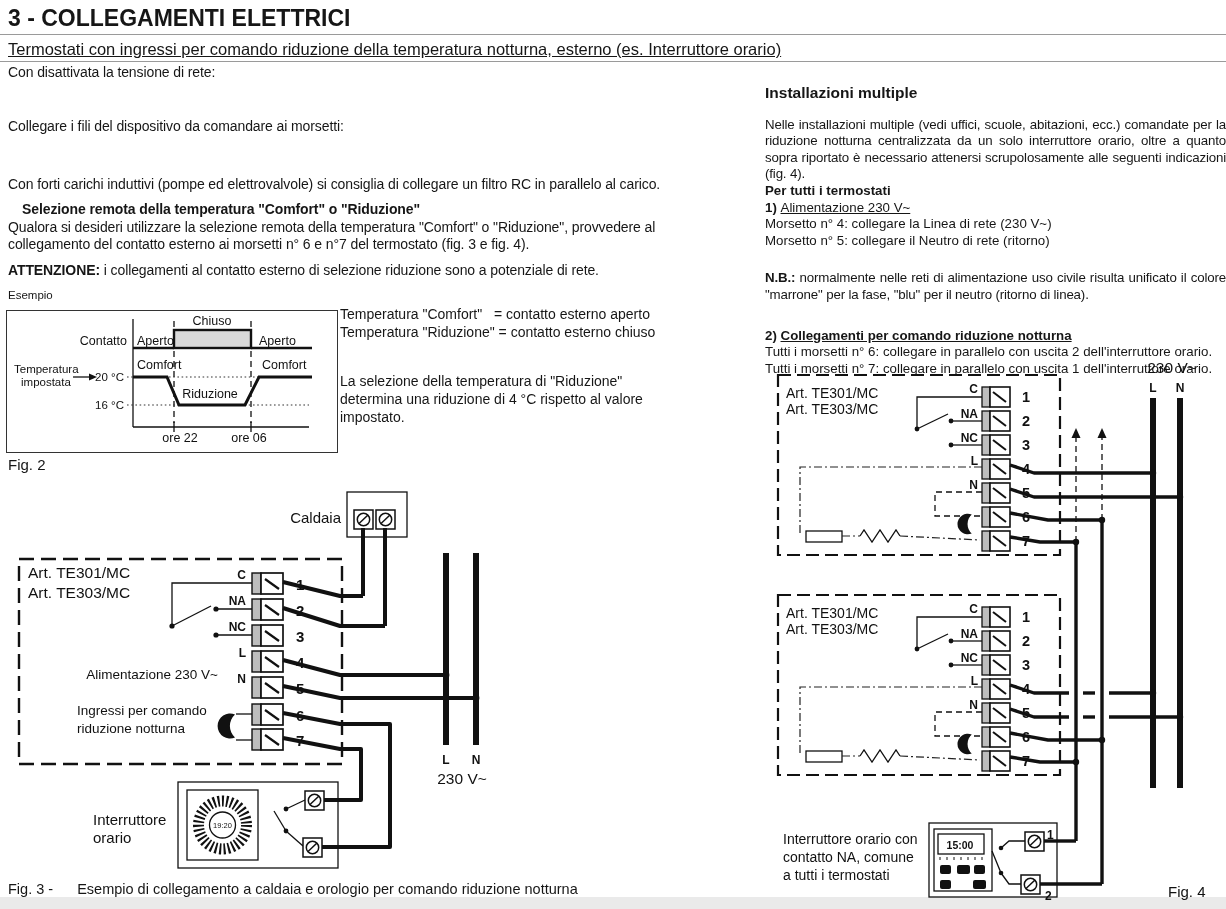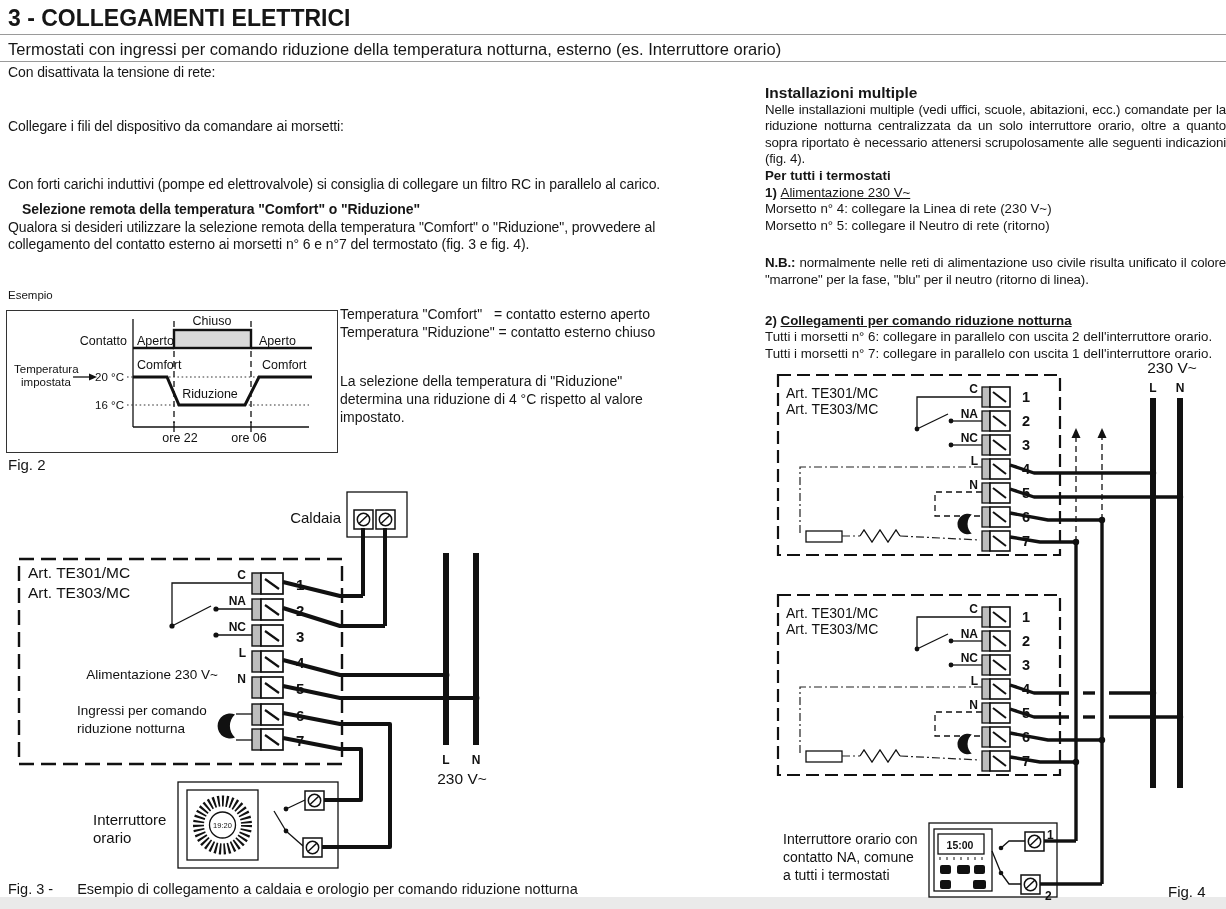--- a/index.html
+++ b/index.html
@@ -6,21 +6,21 @@
   #page{position:relative;width:1226px;height:909px;background:#fff;overflow:hidden;
         font-family:"Liberation Sans",sans-serif;color:#161616;}
   .abs{position:absolute;}
   .t14{font-size:14px;line-height:17px;letter-spacing:-0.1px;}
   .b{font-weight:bold;}
   .i{margin-left:20px;}
   .u{text-decoration:underline;font-weight:bold;}
   .pre{white-space:pre;}
   .rule{position:absolute;left:0;width:1226px;height:1px;background:#9a9a9a;}
   #title{left:8px;top:5px;font-size:23px;font-weight:bold;letter-spacing:0;text-align:center;}
-  #subtitle{left:8px;top:40px;font-size:16.5px;}
+  #subtitle{left:8px;top:40px;font-size:16.5px;text-decoration:underline;}
   .rightcol{left:765px;top:85px;width:461px;font-size:13.3px;line-height:16.6px;}
   .just{text-align:justify;letter-spacing:-0.15px;}
   svg text{font-family:"Liberation Sans",sans-serif;fill:#111;}
   .thin{stroke:#111;stroke-width:1.3;fill:none;}
   .w{stroke:#111;stroke-width:4;fill:none;stroke-linejoin:round;stroke-linecap:butt;}
   .w4{stroke:#111;stroke-width:3.4;fill:none;stroke-linejoin:round;}
   .dsh{stroke:#111;stroke-width:1.3;fill:none;stroke-dasharray:6 4;}
   .ddot{stroke:#222;stroke-width:1.2;fill:none;stroke-dasharray:8 3 2 3;}
   .dot2{stroke:#333;stroke-width:1.2;fill:none;stroke-dasharray:1.6 2.6;}
   .lbl{font-size:12px;font-weight:bold;}
@@ -39,20 +39,21 @@
   <div id="subtitle" class="abs">Termostati con ingressi per comando riduzione della temperatura notturna, esterno (es. Interruttore orario)</div>
   <div class="rule" style="top:61px"></div>
 
   <div class="abs t14" style="left:8px;top:64px">Con disattivata la tensione di rete:</div>
   <div class="abs t14" style="left:8px;top:118px;width:740px">
     <span>Collegare i fili del dispositivo da comandare ai morsetti:</span>
   </div>
   <div class="abs t14" style="left:8px;top:176px">Con forti carichi induttivi (pompe ed elettrovalvole) si consiglia di collegare un filtro RC in parallelo al carico.</div>
   <div class="abs t14 b" style="left:22px;top:201px">Selezione remota della temperatura "Comfort" o "Riduzione"</div>
   <div class="abs t14" style="left:8px;top:219px;width:702px">Qualora si desideri utilizzare la selezione remota della temperatura "Comfort" o "Riduzione", provvedere al collegamento del contatto esterno ai morsetti n° 6 e n°7 del termostato (fig. 3 e fig. 4).</div>
+  <div class="abs t14" style="left:8px;top:262px"><span class="b">ATTENZIONE:</span><span> i collegamenti al contatto esterno di selezione riduzione sono a potenziale di rete.</span></div>
   <div class="abs" style="left:8px;top:289px;font-size:11.5px">Esempio</div>
 
   <div class="abs" style="left:6px;top:310px;width:330px;height:141px;border:1.3px solid #333">
     <svg width="330" height="141" viewBox="0 0 330 141">
       <g>
         <line class="thin" x1="126" y1="8" x2="126" y2="116"></line>
         <line class="thin" x1="126" y1="116" x2="302" y2="116"></line>
         <line class="dsh" x1="167" y1="10" x2="167" y2="112"></line>
         <line class="dsh" x1="244" y1="10" x2="244" y2="112"></line>
         <line class="thin" x1="167" y1="111" x2="167" y2="121"></line>
@@ -87,21 +88,21 @@
   </div>
   <div class="abs" style="left:8px;top:456px;font-size:15px">Fig. 2</div>
 
   <div class="abs" style="left:340px;top:306px;font-size:14px;line-height:17.5px">
     <div class="pre">Temperatura "Comfort"   = contatto esterno aperto</div>
     <div class="pre">Temperatura "Riduzione" = contatto esterno chiuso</div>
   </div>
   <div class="abs" style="left:340px;top:372px;width:340px;font-size:14px;line-height:18px">La selezione della temperatura di "Riduzione" determina una riduzione di 4 °C rispetto al valore impostato.</div>
 
   <div class="abs rightcol">
-    <div class="b" style="font-size:15.5px;margin-bottom:0">Installazioni multiple</div>
+    <div class="b" style="font-size:15.5px;margin-bottom:15px">Installazioni multiple</div>
     <div class="just">Nelle installazioni multiple (vedi uffici, scuole, abitazioni, ecc.) comandate per la riduzione notturna centralizzata da un solo interruttore orario, oltre a quanto sopra riportato è necessario attenersi scrupolosamente alle seguenti indicazioni (fig. 4).</div>
     <div class="b">Per tutti i termostati</div>
     <div><span class="b">1)</span>&nbsp;<span class="u b" style="font-weight:normal">Alimentazione 230 V~</span></div>
     <div>Morsetto n° 4: collegare la Linea di rete (230 V~)</div>
     <div>Morsetto n° 5: collegare il Neutro di rete (ritorno)</div>
     <div class="just" style="margin-top:21px"><span class="b">N.B.:</span><span> normalmente nelle reti di alimentazione uso civile risulta unificato il colore "marrone" per la fase, "blu" per il neutro (ritorno di linea).</span></div>
     <div style="margin-top:24px"><span class="b">2)</span>&nbsp;<span class="u">Collegamenti per comando riduzione notturna</span></div>
     <div>Tutti i morsetti n° 6: collegare in parallelo con uscita 2 dell'interruttore orario.</div>
     <div>Tutti i morsetti n° 7: collegare in parallelo con uscita 1 dell'interruttore orario.</div>
   </div>

